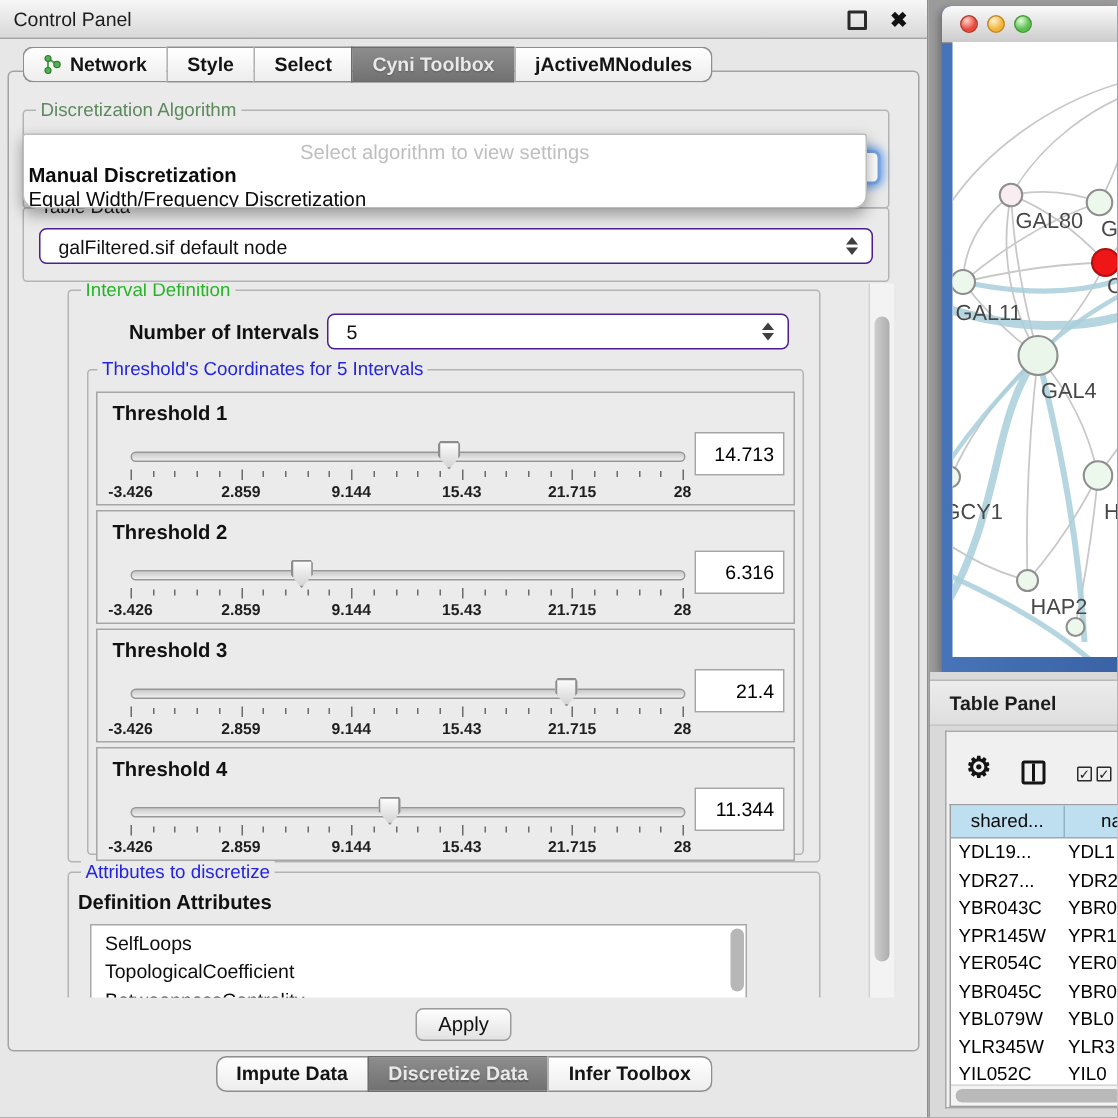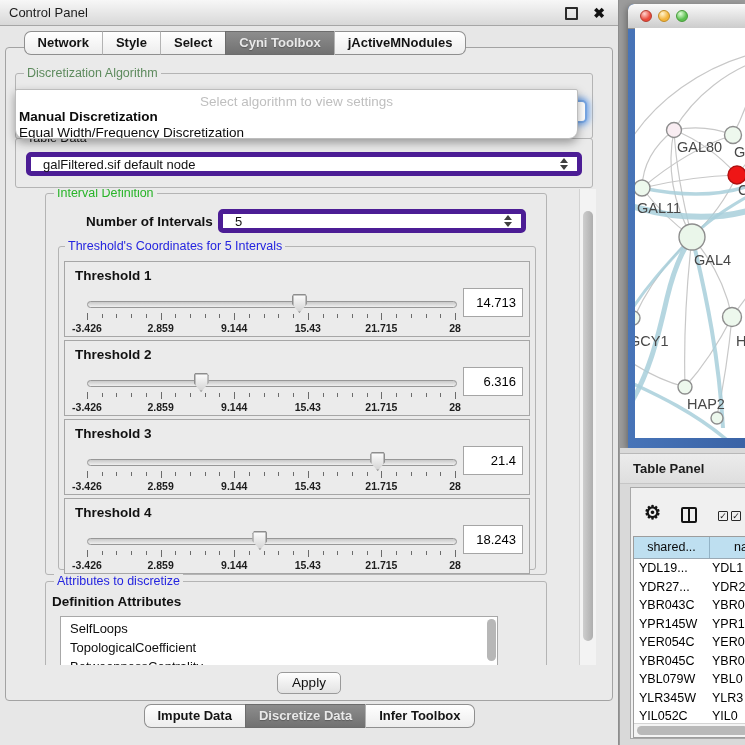--- a/index.html
+++ b/index.html
@@ -10,35 +10,35 @@
   .cp-titlebar{position:absolute;left:0;top:0;right:0;height:25px;background:linear-gradient(#f7f7f7,#d8d8d8);border-bottom:1px solid #a6a6a6;}
   .cp-title{position:absolute;left:9px;top:0;line-height:25px;font-size:13px;color:#1c1c1c;}
   .float-icon{position:absolute;right:40px;top:7px;width:9px;height:9px;border:2px solid #2a2a2a;border-radius:1px;}
   .close-icon{position:absolute;right:13px;top:2px;font-size:14px;font-weight:bold;color:#111;line-height:22px;}
   
   .tabbar{position:absolute;left:0;right:128px;display:flex;justify-content:center;z-index:6;}
   .tabbar-top{top:31px;}
   .tabbar-bottom{top:704px;right:0;}
   .seg{height:22px;line-height:22px;padding:0 13px;font-size:13px;font-weight:bold;color:#141414;
     background:linear-gradient(#ffffff,#ededed);border-top:1px solid #8f8f8f;border-bottom:1px solid #8f8f8f;
-    display:flex;align-items:center;white-space:nowrap;flex-direction:column;}
+    display:flex;align-items:center;gap:6px;white-space:nowrap;}
   .seg + .seg{border-left:1px solid #b3b3b3;}
   .seg.first{border-left:1px solid #8f8f8f;border-radius:7px 0 0 7px;}
   .seg.last{border-right:1px solid #8f8f8f;border-radius:0 7px 7px 0;}
   .seg.sel{background:linear-gradient(#8d8d8d,#717171);color:#e9e9e9;border-color:#6c6c6c;text-shadow:0 1px 1px rgba(0,0,0,.25);}
   
   .content-panel{position:absolute;left:5px;top:47px;width:606px;height:652px;background:#eaeaea;border:1px solid #a3a3a3;border-radius:4px;}
   .group{position:absolute;border:1px solid #b4b4b4;border-radius:3px;}
   .group-title{position:absolute;top:-8px;left:8px;background:#eaeaea;padding:0 3px;font-size:12.5px;line-height:14px;}
   .gt-green{color:#28b428;}
   .gt-blue{color:#2424e0;}
   .gt-black{color:#1a1a1a;}
   .gt-dim{color:#5d8a5d;}
   
-  .combo{position:absolute;background:#ffffff;border:5px solid #4c1d95;border-radius:5px;font-size:13px;color:#111;
+  .combo{position:absolute;background:#ffffff;border:1px solid #4c1d95;border-radius:5px;font-size:13px;color:#111;
     display:flex;align-items:center;padding-left:12px;box-sizing:border-box;}
   .stepper{position:absolute;right:9px;top:50%;transform:translateY(-50%);display:flex;flex-direction:column;gap:2px;}
   .stepper i{display:block;width:0;height:0;border-left:4px solid transparent;border-right:4px solid transparent;}
   .stepper .up{border-bottom:5px solid #3f3f3f;}
   .stepper .dn{border-top:5px solid #3f3f3f;}
   .combo-focus{border:2px solid #76a5e2;box-shadow:0 0 6px 2px rgba(86,148,231,.85);}
   
   .algo-popup{position:absolute;left:9px;top:41px;width:561px;height:48px;background:#ffffff;border:1px solid #bdbdbd;
     border-radius:2px 2px 9px 9px;box-shadow:0 4px 10px rgba(0,0,0,.35);z-index:5;overflow:hidden;}
   .algo-hint{text-align:center;font-size:13.5px;color:#bfbfbf;line-height:15px;padding-top:4px;}
@@ -336,21 +336,21 @@
                     <span class="tick" style="left: 353.28px;"></span>
                     <span class="tick major" style="left: 368px;"></span>
                     <span class="tick-lab" style="left: 0px;">-3.426</span>
                     <span class="tick-lab" style="left: 73.6px;">2.859</span>
                     <span class="tick-lab" style="left: 147.2px;">9.144</span>
                     <span class="tick-lab" style="left: 220.8px;">15.43</span>
                     <span class="tick-lab" style="left: 294.4px;">21.715</span>
                     <span class="tick-lab" style="left: 368px;">28</span>
                     <div class="sl-thumb" style="left: 165.457px;"></div>
                   </div>
-                  <div class="t-value">18.243</div>
+                  <div class="t-value">11.344</div>
                 </div>
               </div>
           </div>
         </div>
 
         <div class="group" style="left:32px;top:392px;width:500px;height:140px;background:#eaeaea;">
           <span class="group-title gt-blue">Attributes to discretize</span>
           <span style="position:absolute;left:6px;top:12px;font-size:13.5px;font-weight:bold;color:#111;">Definition Attributes</span>
           <div class="listbox">
             <div style="padding-top:2px;">

